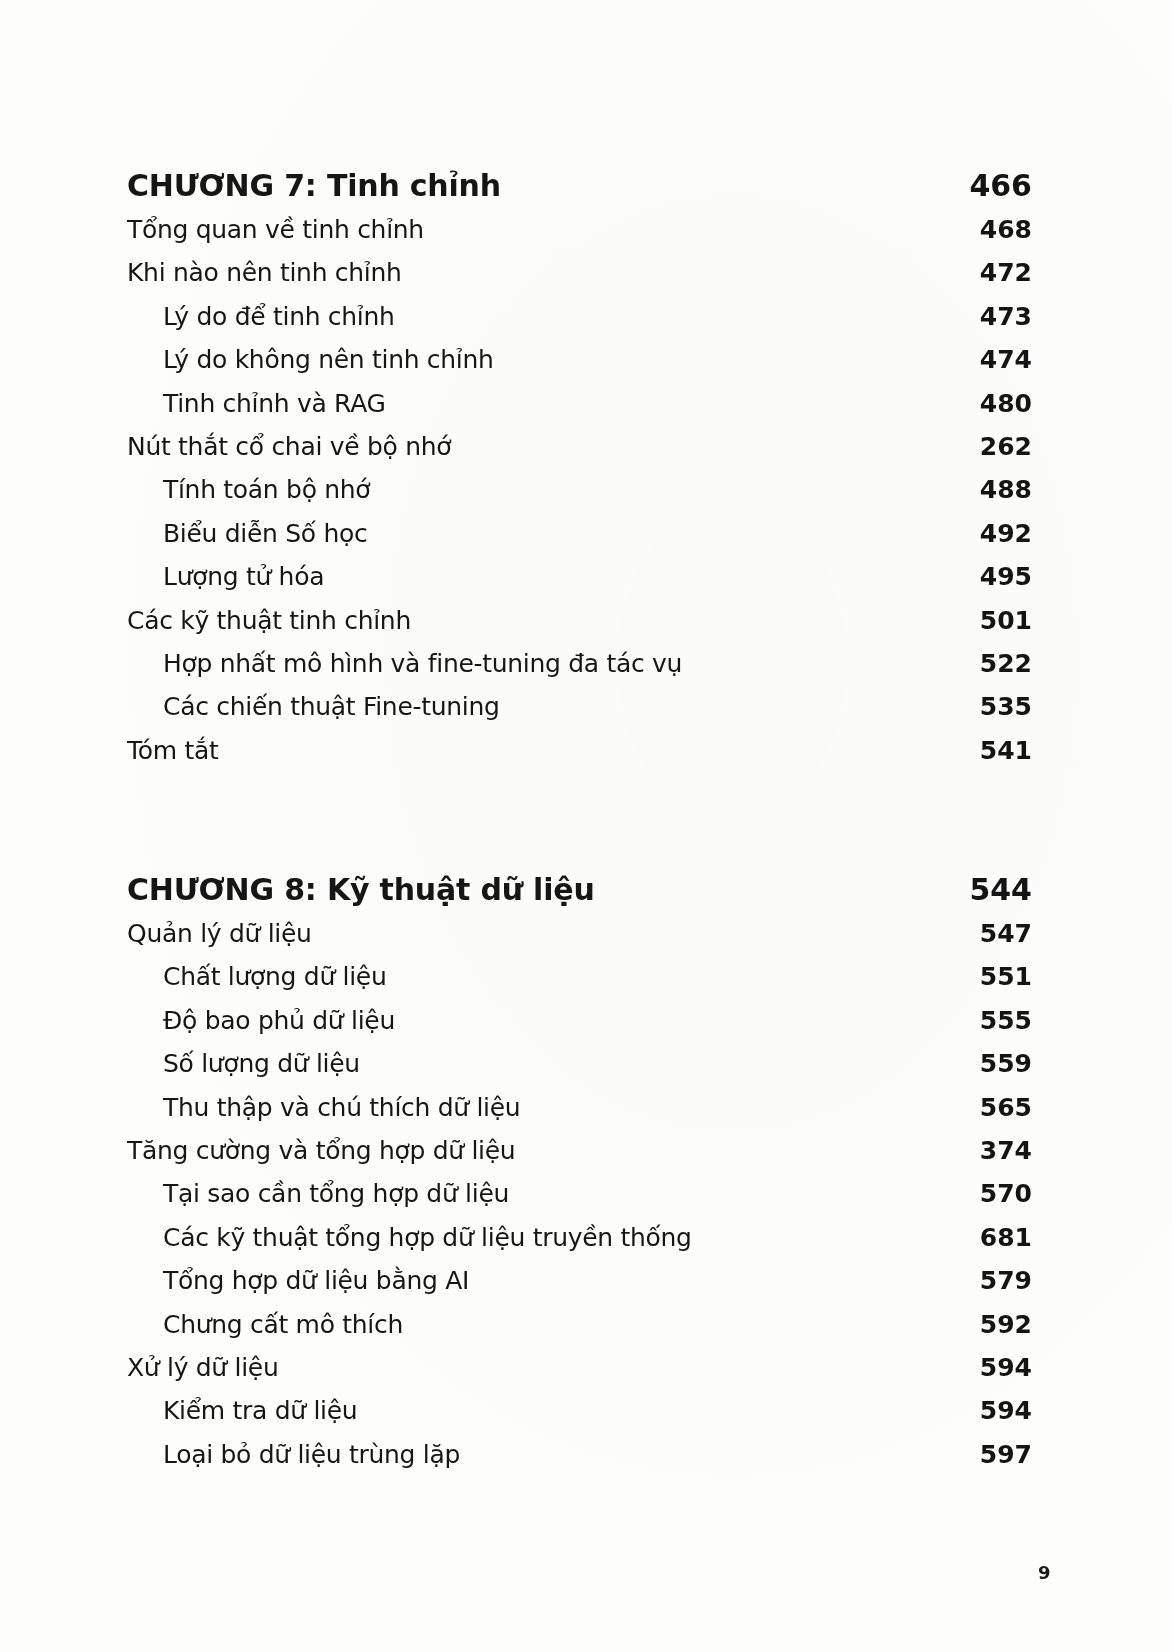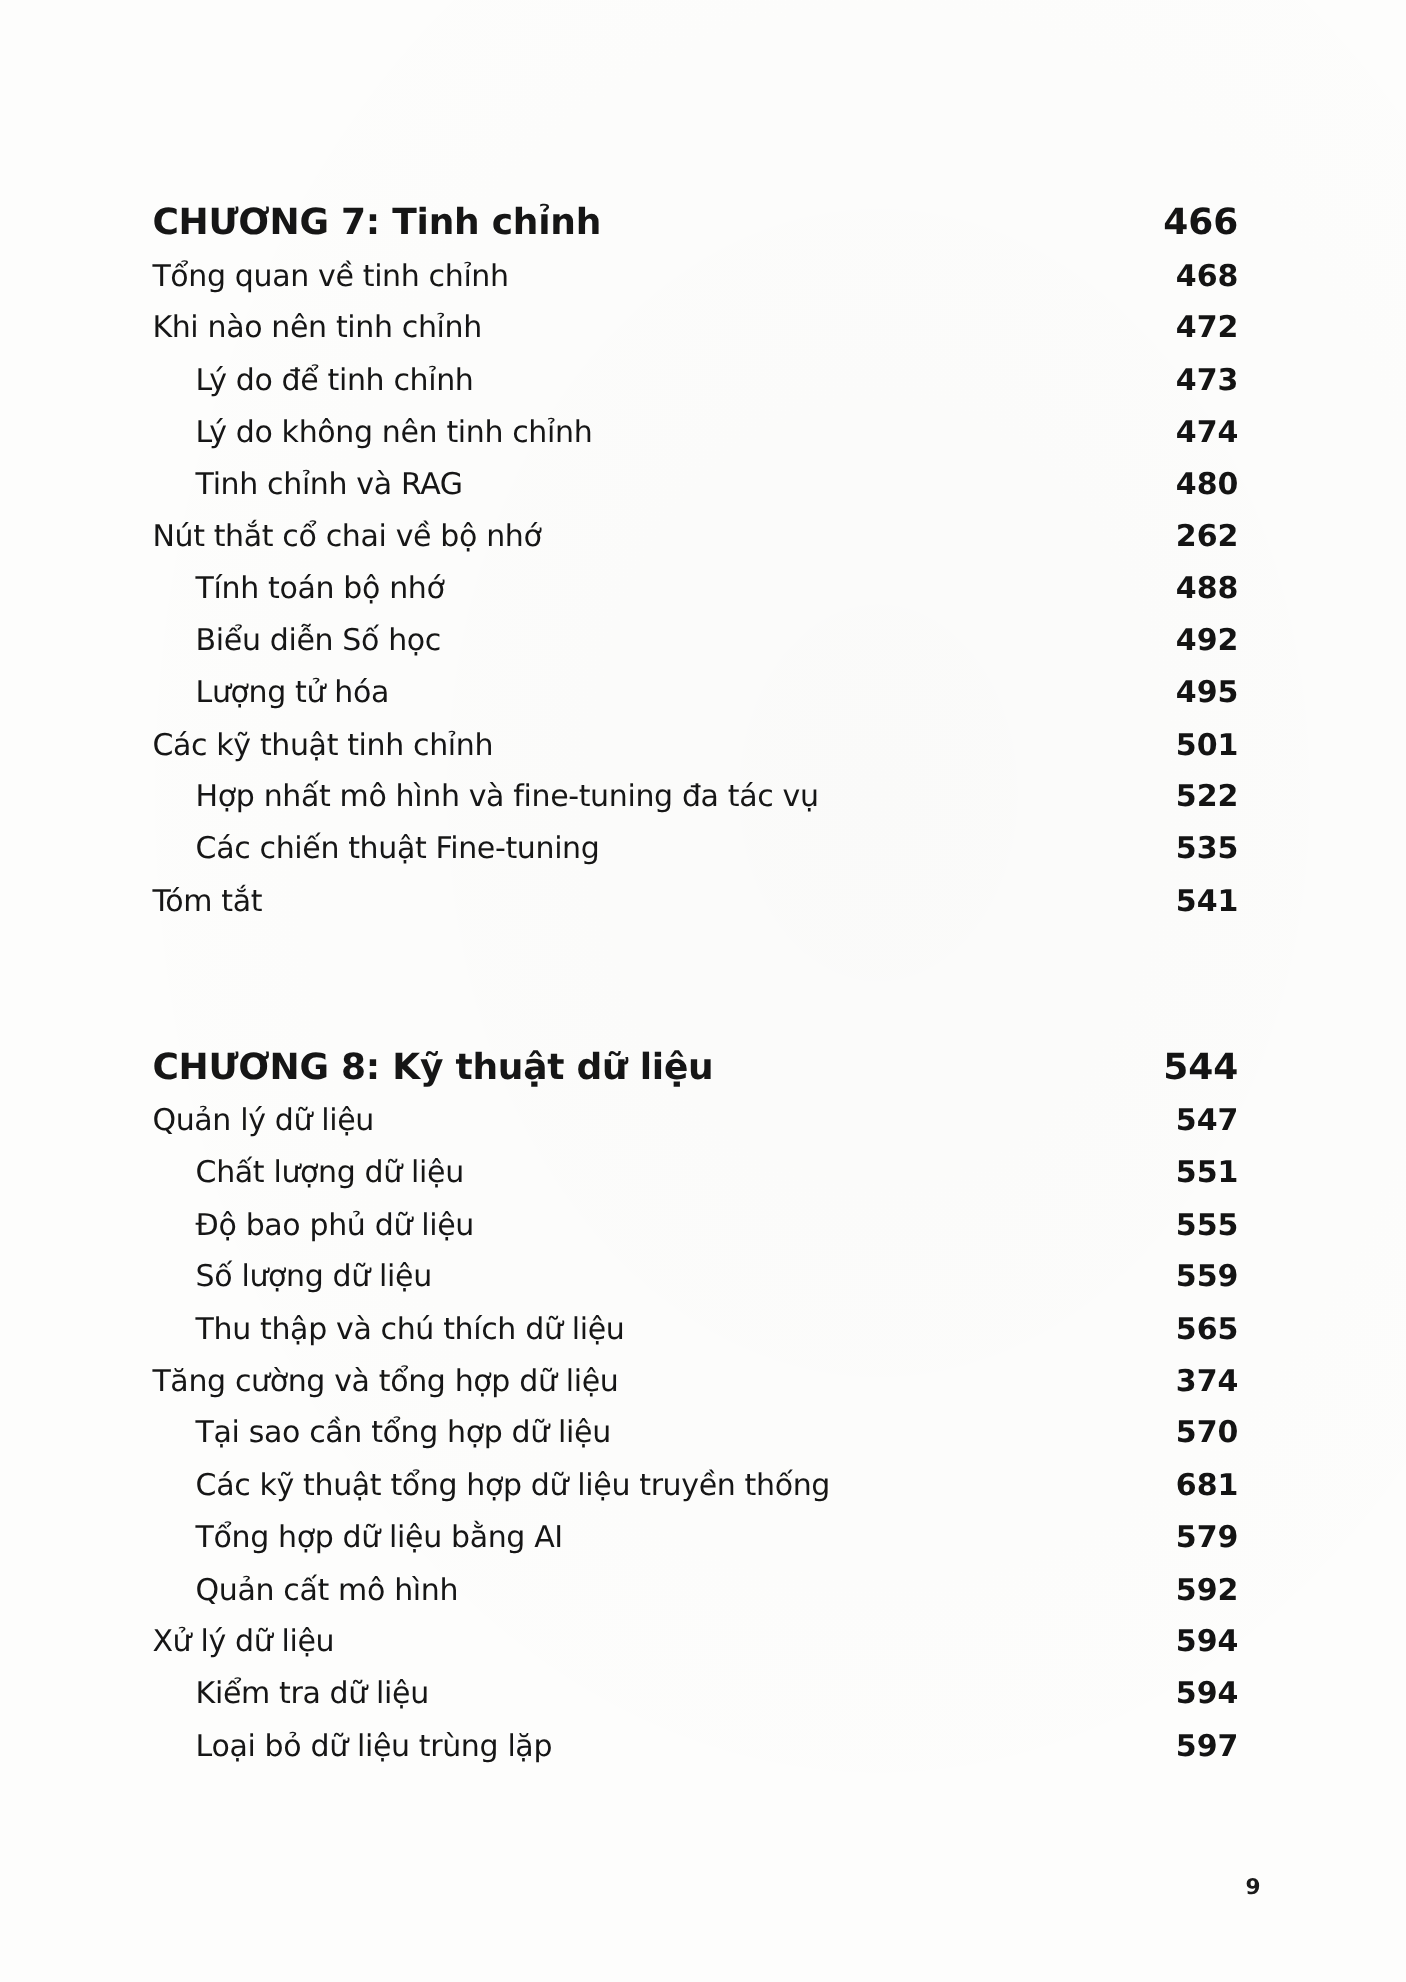--- a/index.html
+++ b/index.html
@@ -172,21 +172,21 @@
         </div>
         <div class="row l2">
           <span class="title">Các kỹ thuật tổng hợp dữ liệu truyền thống</span>
           <span class="pg">681</span>
         </div>
         <div class="row l2">
           <span class="title">Tổng hợp dữ liệu bằng AI</span>
           <span class="pg">579</span>
         </div>
         <div class="row l2">
-          <span class="title">Quản cất mô hình</span>
+          <span class="title">Chưng cất mô thích</span>
           <span class="pg">592</span>
         </div>
         <div class="row l1">
           <span class="title">Xử lý dữ liệu</span>
           <span class="pg">594</span>
         </div>
         <div class="row l2">
           <span class="title">Kiểm tra dữ liệu</span>
           <span class="pg">594</span>
         </div>

